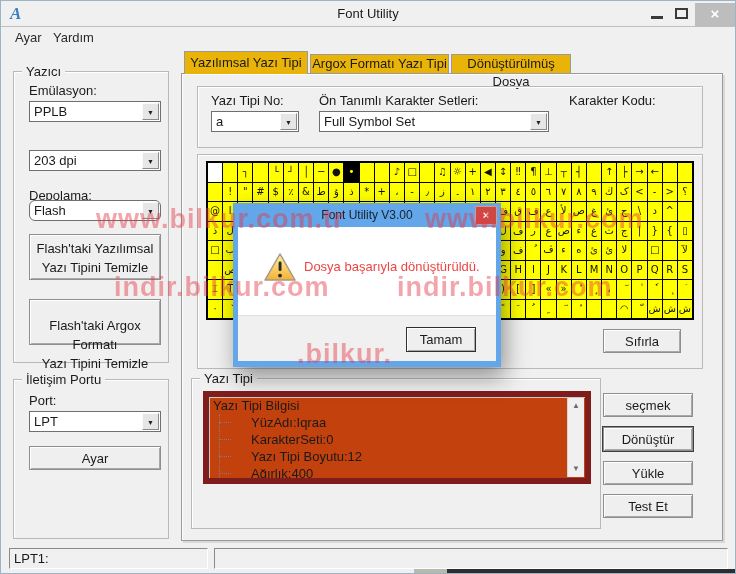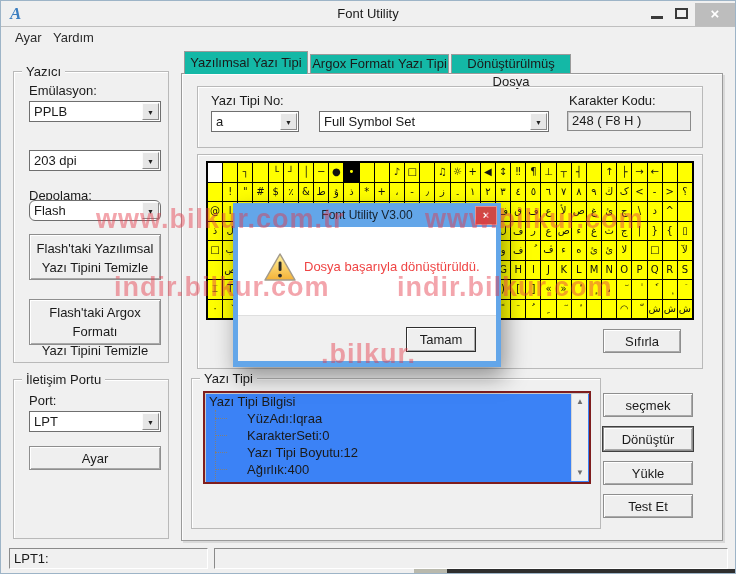--- a/index.html
+++ b/index.html
@@ -26,32 +26,32 @@
   .label{position:absolute;white-space:nowrap;}
   .combo{position:absolute;background:#ffffff;border:1px solid #6f6f6f;height:21px;}
   .combo .val{position:absolute;left:4px;top:2px;white-space:nowrap;overflow:hidden;right:20px;}
   .combo .drop{position:absolute;right:1px;top:1px;bottom:1px;width:17px;background:#e6e6e6;border:1px solid;border-color:#fbfbfb #8a8a8a #8a8a8a #fbfbfb;color:#222;font-size:7px;text-align:center;line-height:17px;}
   .btn{position:absolute;background:#efefef;border:1px solid #8e8e8e;box-shadow:inset 1px 1px 0 #ffffff,inset -1px -1px 0 #a9a9a9;text-align:center;}
   .btn .l{display:block;line-height:1.45;}
   .btn.single{display:flex;align-items:center;justify-content:center;}
   .btn.default{outline:1px solid #3f3f3f;}
   .sunken{border:1px solid #8a8a8a;box-shadow:inset 1px 1px 0 #c9c9c9;background:#ededed;}
   
-  .tab{position:absolute;background:#14b8a6;border:1px solid #9a9a9a;border-bottom:none;text-align:center;}
+  .tab{position:absolute;background:#eab308;border:1px solid #9a9a9a;border-bottom:none;text-align:center;}
   .tab.active{z-index:3;}
   .tabpage{position:absolute;left:180px;top:72px;width:542px;height:468px;background:#F0F0F0;border:1px solid #9a9a9a;box-shadow:inset 1px 1px 0 #fdfdfd,2px 2px 0 #d9d9d9;}
   .panel{position:absolute;border:1px solid #b9b9b9;box-shadow:1px 1px 0 #ffffff inset;}
   
   .char-grid{position:absolute;left:205px;top:160px;width:488px;height:159px;background:#000;border:2px solid #000;
     display:grid;grid-template-columns:repeat(32,1fr);grid-template-rows:repeat(8,1fr);gap:1px;z-index:1;}
   .cell{background:#FFFF00;overflow:hidden;text-align:center;font-family:"DejaVu Sans",sans-serif;font-size:10px;line-height:18px;color:#111;}
   .cell.white{background:#ffffff;}
   .cell.black{background:#000000;color:#FFFF00;}
   
-  .listbox{position:absolute;background:#3b82f6;border:2px solid #7f1d1d;box-shadow:inset 1px 1px 0 #c9c9c9;overflow:hidden;}
+  .listbox{position:absolute;background:#c2410c;border:6px solid #7f1d1d;box-shadow:inset 1px 1px 0 #c9c9c9;overflow:hidden;}
   .tree-row{position:relative;height:17px;line-height:17px;white-space:nowrap;padding-left:4px;font-size:13px;}
   .tree-row.child{padding-left:42px;}
   .tree-row.child::before{content:"";position:absolute;left:10px;top:8px;width:12px;border-top:1px dotted #7f7f7f;}
   .tree-vline{position:absolute;left:10px;top:17px;height:76px;border-left:1px dotted #7f7f7f;}
   .scrollbar{position:absolute;right:1px;top:1px;bottom:1px;width:17px;background:#f0f0f0;border-left:1px solid #d5d5d5;}
   .sb-arrow{position:absolute;left:0;width:100%;height:16px;color:#6d6d6d;font-size:8px;text-align:center;line-height:16px;}
   .sb-up{top:0;}.sb-down{bottom:0;}
   
   .statusbar-panel{position:absolute;top:547px;height:21px;border:1px solid;border-color:#8a8a8a #ffffff #ffffff #8a8a8a;background:#F0F0F0;line-height:19px;padding-left:4px;font-size:13px;}
   .task-peek{position:absolute;bottom:0;height:4px;}
@@ -102,21 +102,21 @@
   </div>
   <span class="label" style="left:28px;top:187px;text-align:center;">Depolama:</span>
   <div class="combo" style="left:28px;top:199px;width:132px;border-radius:6px;">
     <span class="val">Flash</span>
     <span class="drop">▼</span>
   </div>
   <div class="btn" style="left:28px;top:233px;width:132px;height:46px;padding-top:5px;">
     <span class="l">Flash'taki Yazılımsal</span>
     <span class="l">Yazı Tipini Temizle</span>
   </div>
-  <div class="btn" style="left:28px;top:298px;width:132px;height:46px;padding-top:4px;">
+  <div class="btn" style="left:28px;top:298px;width:132px;height:46px;padding-top:17px;">
     <span class="l">Flash'taki Argox Formatı</span>
     <span class="l">Yazı Tipini Temizle</span>
   </div>
 
   <div class="groupbox" style="left:12px;top:378px;width:156px;height:160px;">
     <span class="grouplabel">İletişim Portu</span>
   </div>
   <span class="label" style="left:28px;top:392px;">Port:</span>
   <div class="combo" style="left:28px;top:410px;width:132px;">
     <span class="val">LPT</span>
@@ -128,26 +128,26 @@
   <div class="tab active" style="left:183px;top:50px;width:124px;height:23px;line-height:22px;">Yazılımsal Yazı Tipi</div>
   <div class="tab" style="left:309px;top:53px;width:139px;height:19px;line-height:18px;">Argox Formatı Yazı Tipi</div>
   <div class="tab" style="left:450px;top:53px;width:120px;height:19px;line-height:18px;">Dönüştürülmüş Dosya</div>
 
   <div class="panel" style="left:196px;top:85px;width:506px;height:62px;"></div>
   <span class="label" style="left:210px;top:92px;">Yazı Tipi No:</span>
   <div class="combo" style="left:210px;top:110px;width:88px;">
     <span class="val">a</span>
     <span class="drop">▼</span>
   </div>
+  <span class="label" style="left:318px;top:92px;">Ön Tanımlı Karakter Setleri:</span>
   <div class="combo" style="left:318px;top:110px;width:230px;">
     <span class="val">Full Symbol Set</span>
     <span class="drop">▼</span>
   </div>
   <span class="label" style="left:568px;top:92px;">Karakter Kodu:</span>
-  <div class="sunken" style="position:absolute;left:566px;top:110px;width:124px;height:20px;line-height:18px;padding-left:4px;">248 ( F8 H )</div>
 
   <div class="panel" style="left:196px;top:153px;width:506px;height:215px;"></div>
   <div class="char-grid">
       <div class="cell white"></div>
       <div class="cell"></div>
       <div class="cell">┐</div>
       <div class="cell"></div>
       <div class="cell">└</div>
       <div class="cell">┘</div>
       <div class="cell">│</div>
@@ -454,16 +454,16 @@
     <div class="dlg-footer">
       <div class="dlg-ok">Tamam</div>
     </div>
   </div>
 
   <div class="wm-layer">
       <span class="wm" style="left: 95px; top: 203px;">www.bilkur.com.tr</span>
       <span class="wm" style="left: 424px; top: 203px;">www.bilkur.com</span>
       <span class="wm" style="left: 113px; top: 271px;">indir.bilkur.com</span>
       <span class="wm" style="left: 396px; top: 271px;">indir.bilkur.com</span>
-      <span class="wm" style="left: 320px; top: 338px;">.bilkur.</span>
+      <span class="wm" style="left: 296px; top: 338px;">.bilkur.</span>
     </div>
 
 </div>
 
 </body></html>

